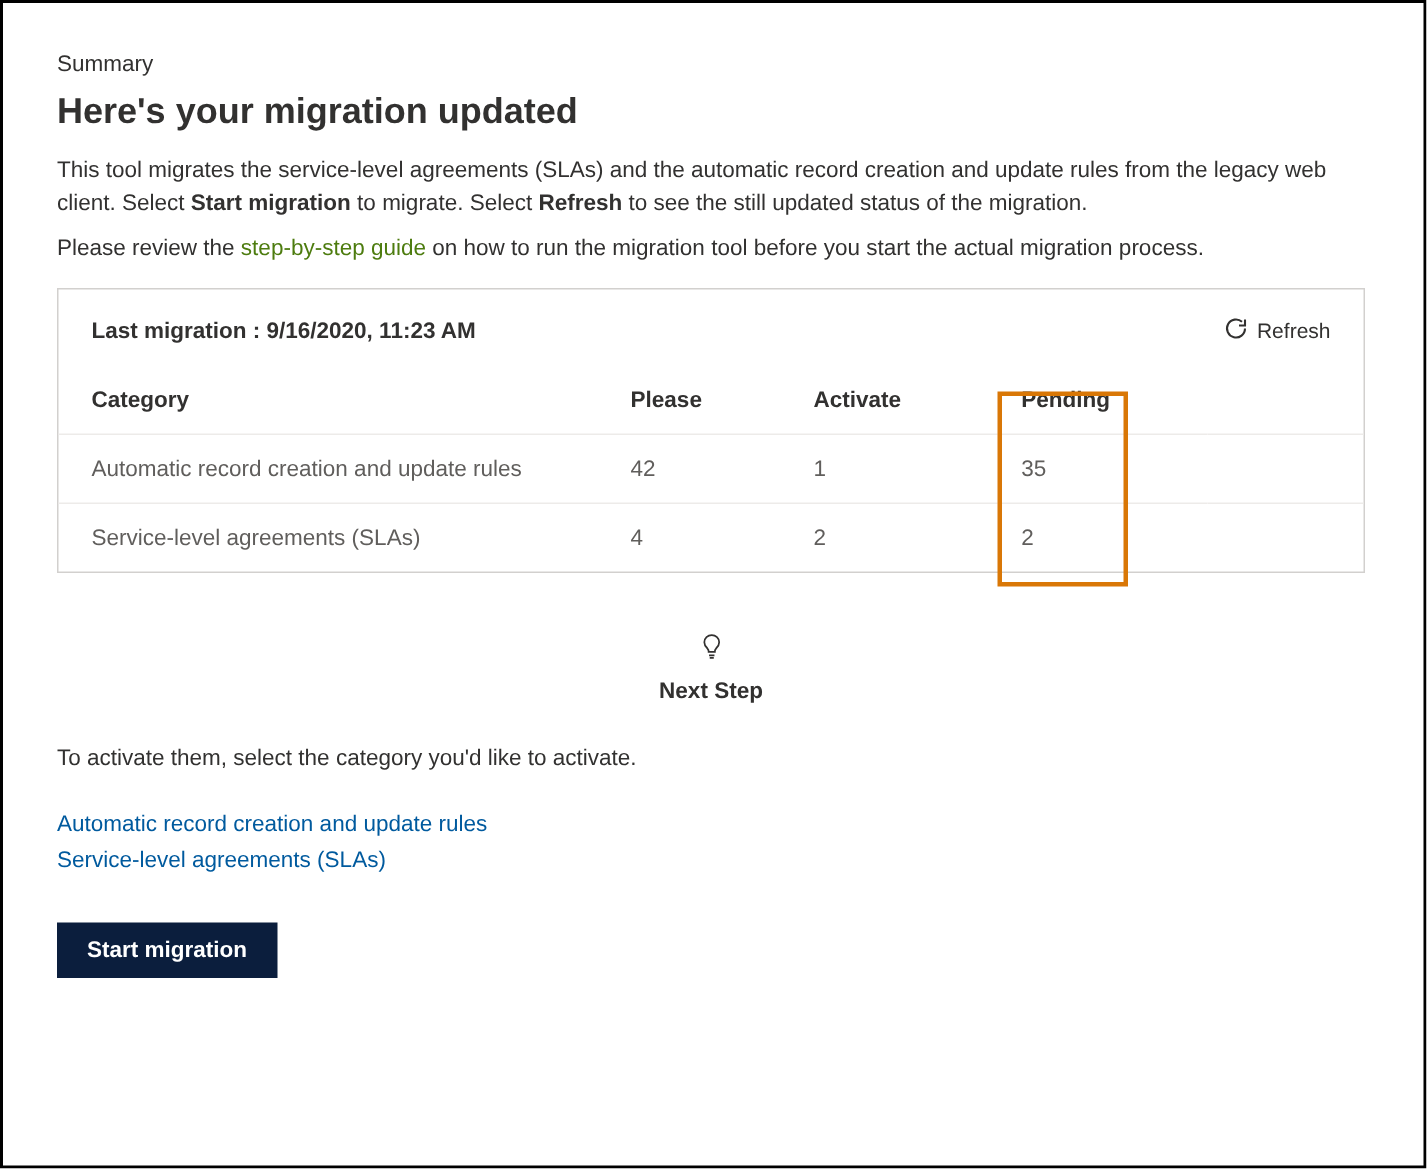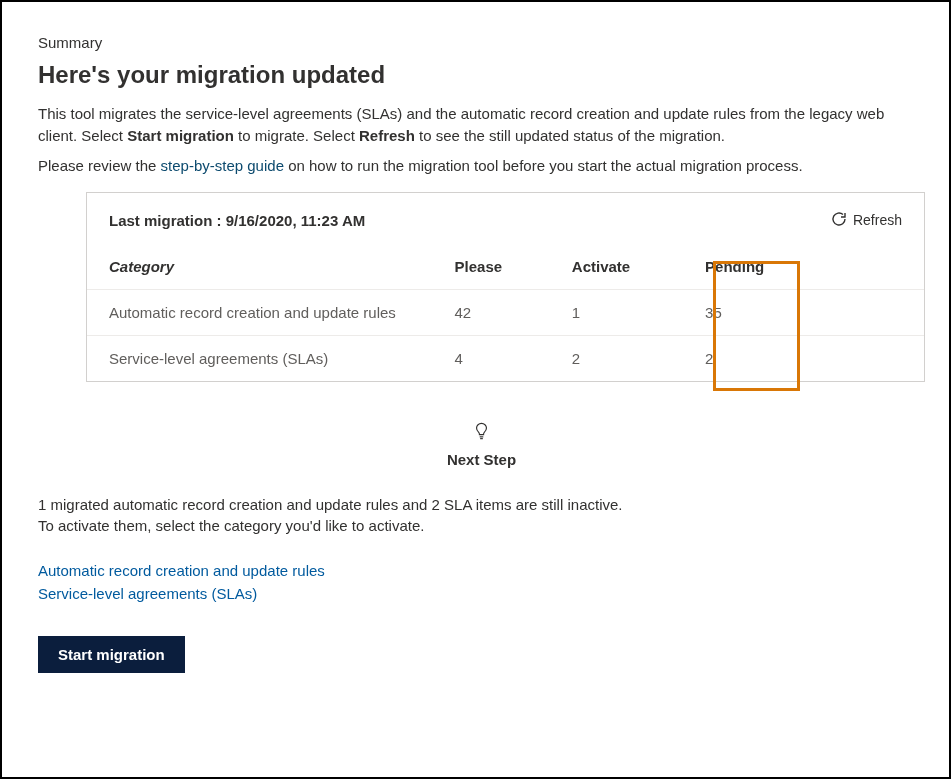--- a/index.html
+++ b/index.html
@@ -7,21 +7,21 @@
     margin: 0;
     padding: 0;
     font-family: "Segoe UI", -apple-system, BlinkMacSystemFont, sans-serif;
     color: #323130;
     background: #fff;
   }
   .page {
     border: 2px solid #000;
     width: 951px;
     height: 779px;
-    padding: 32px 24px 28px 36px;
+    padding: 32px 39px 28px 36px;
     position: relative;
   }
   .summary-label {
     font-size: 15px;
     font-weight: 400;
     margin-bottom: 10px;
   }
   .page-title {
     font-size: 24px;
     font-weight: 600;
@@ -30,21 +30,21 @@
   .intro {
     font-size: 15px;
     line-height: 1.45;
     margin: 0 0 10px 0;
   }
   .intro b { font-weight: 600; }
   .guide {
     font-size: 15px;
     margin: 0 0 18px 0;
   }
-  .link { color: #0c4a6e; cursor: pointer; }
+  .link { color: #4d7c0f; cursor: pointer; }
   .panel {
     border: 1px solid #d2d0ce;
     padding: 0;
     margin-bottom: 40px;
   }
   .panel-header {
     display: flex;
     align-items: center;
     justify-content: space-between;
     padding: 18px 22px 10px 22px;
@@ -66,21 +66,21 @@
     width: 100%;
     border-collapse: collapse;
     font-size: 15px;
   }
   table.status th {
     text-align: left;
     font-weight: 600;
     padding: 18px 16px 14px 16px;
     border-bottom: 1px solid #edebe9;
   }
-  table.status th.first { padding-left: 22px; width: 42%; font-style: italic; }
+  table.status th.first { padding-left: 22px; width: 42%; }
   table.status td {
     padding: 14px 16px;
     border-bottom: 1px solid #edebe9;
     color: #605e5c;
   }
   table.status td.first { padding-left: 22px; }
   table.status tr:last-child td { border-bottom: none; }
   .pending-highlight {
     position: absolute;
     border: 3px solid #d97706;
@@ -138,21 +138,21 @@
   <h1 class="page-title">Here's your migration updated</h1>
 
   <p class="intro">
     <span>This tool migrates the service-level agreements (SLAs) and the automatic record creation and update rules from the legacy web client. Select </span><b>Start migration</b><span> to migrate. Select </span><b>Refresh</b><span> to see the still updated status of the migration.</span>
   </p>
 
   <p class="guide">
     <span>Please review the </span><span class="link">step-by-step guide</span><span> on how to run the migration tool before you start the actual migration process.</span>
   </p>
 
-  <div class="panel" style="position:relative;margin-left:48px;">
+  <div class="panel" style="position:relative;">
     <div class="panel-header">
       <div class="last-migration">Last migration : 9/16/2020, 11:23 AM</div>
       <div class="refresh">
         <span>
           <svg viewBox="0 0 16 16" fill="none" stroke="#323130" stroke-width="1.4">
             <path d="M14 8a6 6 0 1 1-2-4.47"></path>
             <path d="M14 2v4h-4"></path>
           </svg>
         </span>
         <span>Refresh</span>
@@ -194,21 +194,20 @@
         <path d="M8 1.5c-3 0-5.5 2.3-5.5 5.3 0 2 1 3.4 2.2 4.5.7.7 1 1.5 1 2.3v.4h4.6v-.4c0-.8.3-1.6 1-2.3 1.2-1.1 2.2-2.5 2.2-4.5 0-3-2.5-5.3-5.5-5.3z"></path>
         <line x1="6" y1="16.5" x2="10" y2="16.5"></line>
         <line x1="6.5" y1="18.5" x2="9.5" y2="18.5"></line>
       </svg>
     </span>
     <span>Next Step</span>
   </div>
 
 
   <div class="activate-body">
-    <div>1 migrated automatic record creation and update rules and 2 SLA items are still inactive.</div>
     <div>To activate them, select the category you'd like to activate.</div>
   </div>
 
   <div class="activate-links">
     <div>Automatic record creation and update rules</div>
     <div>Service-level agreements (SLAs)</div>
   </div>
 
   <button class="start-btn">Start migration</button>
 

